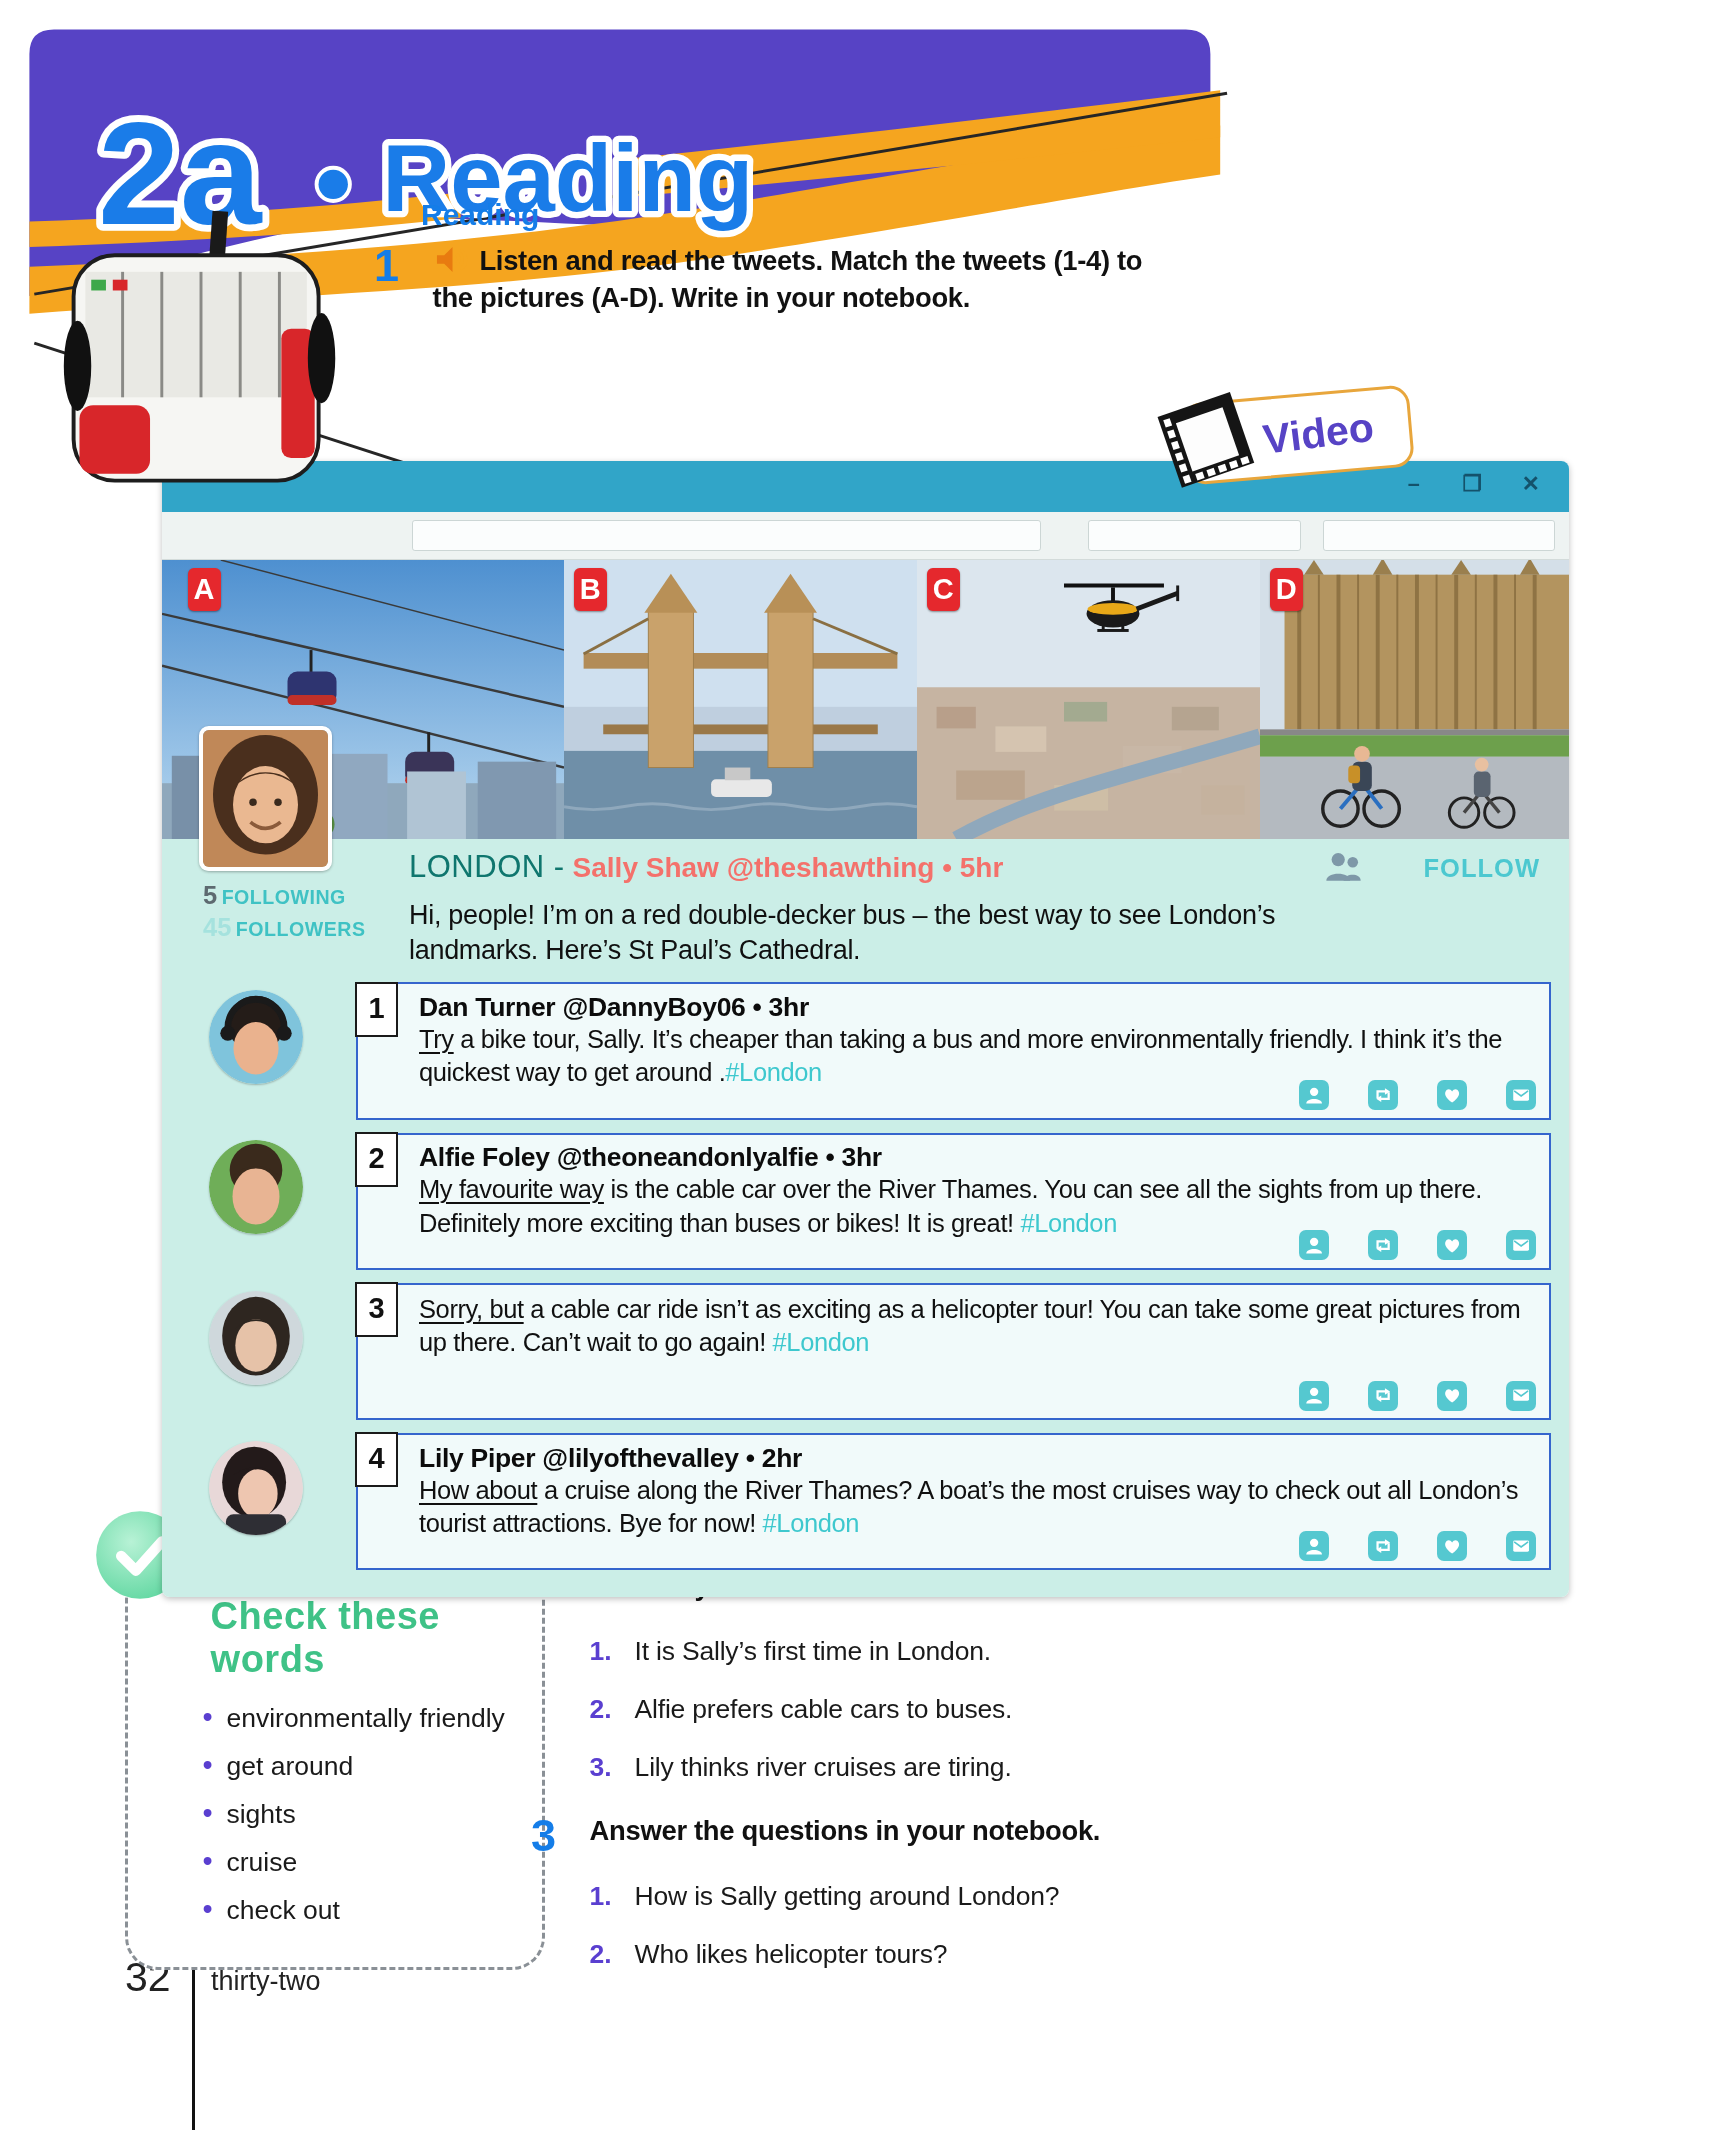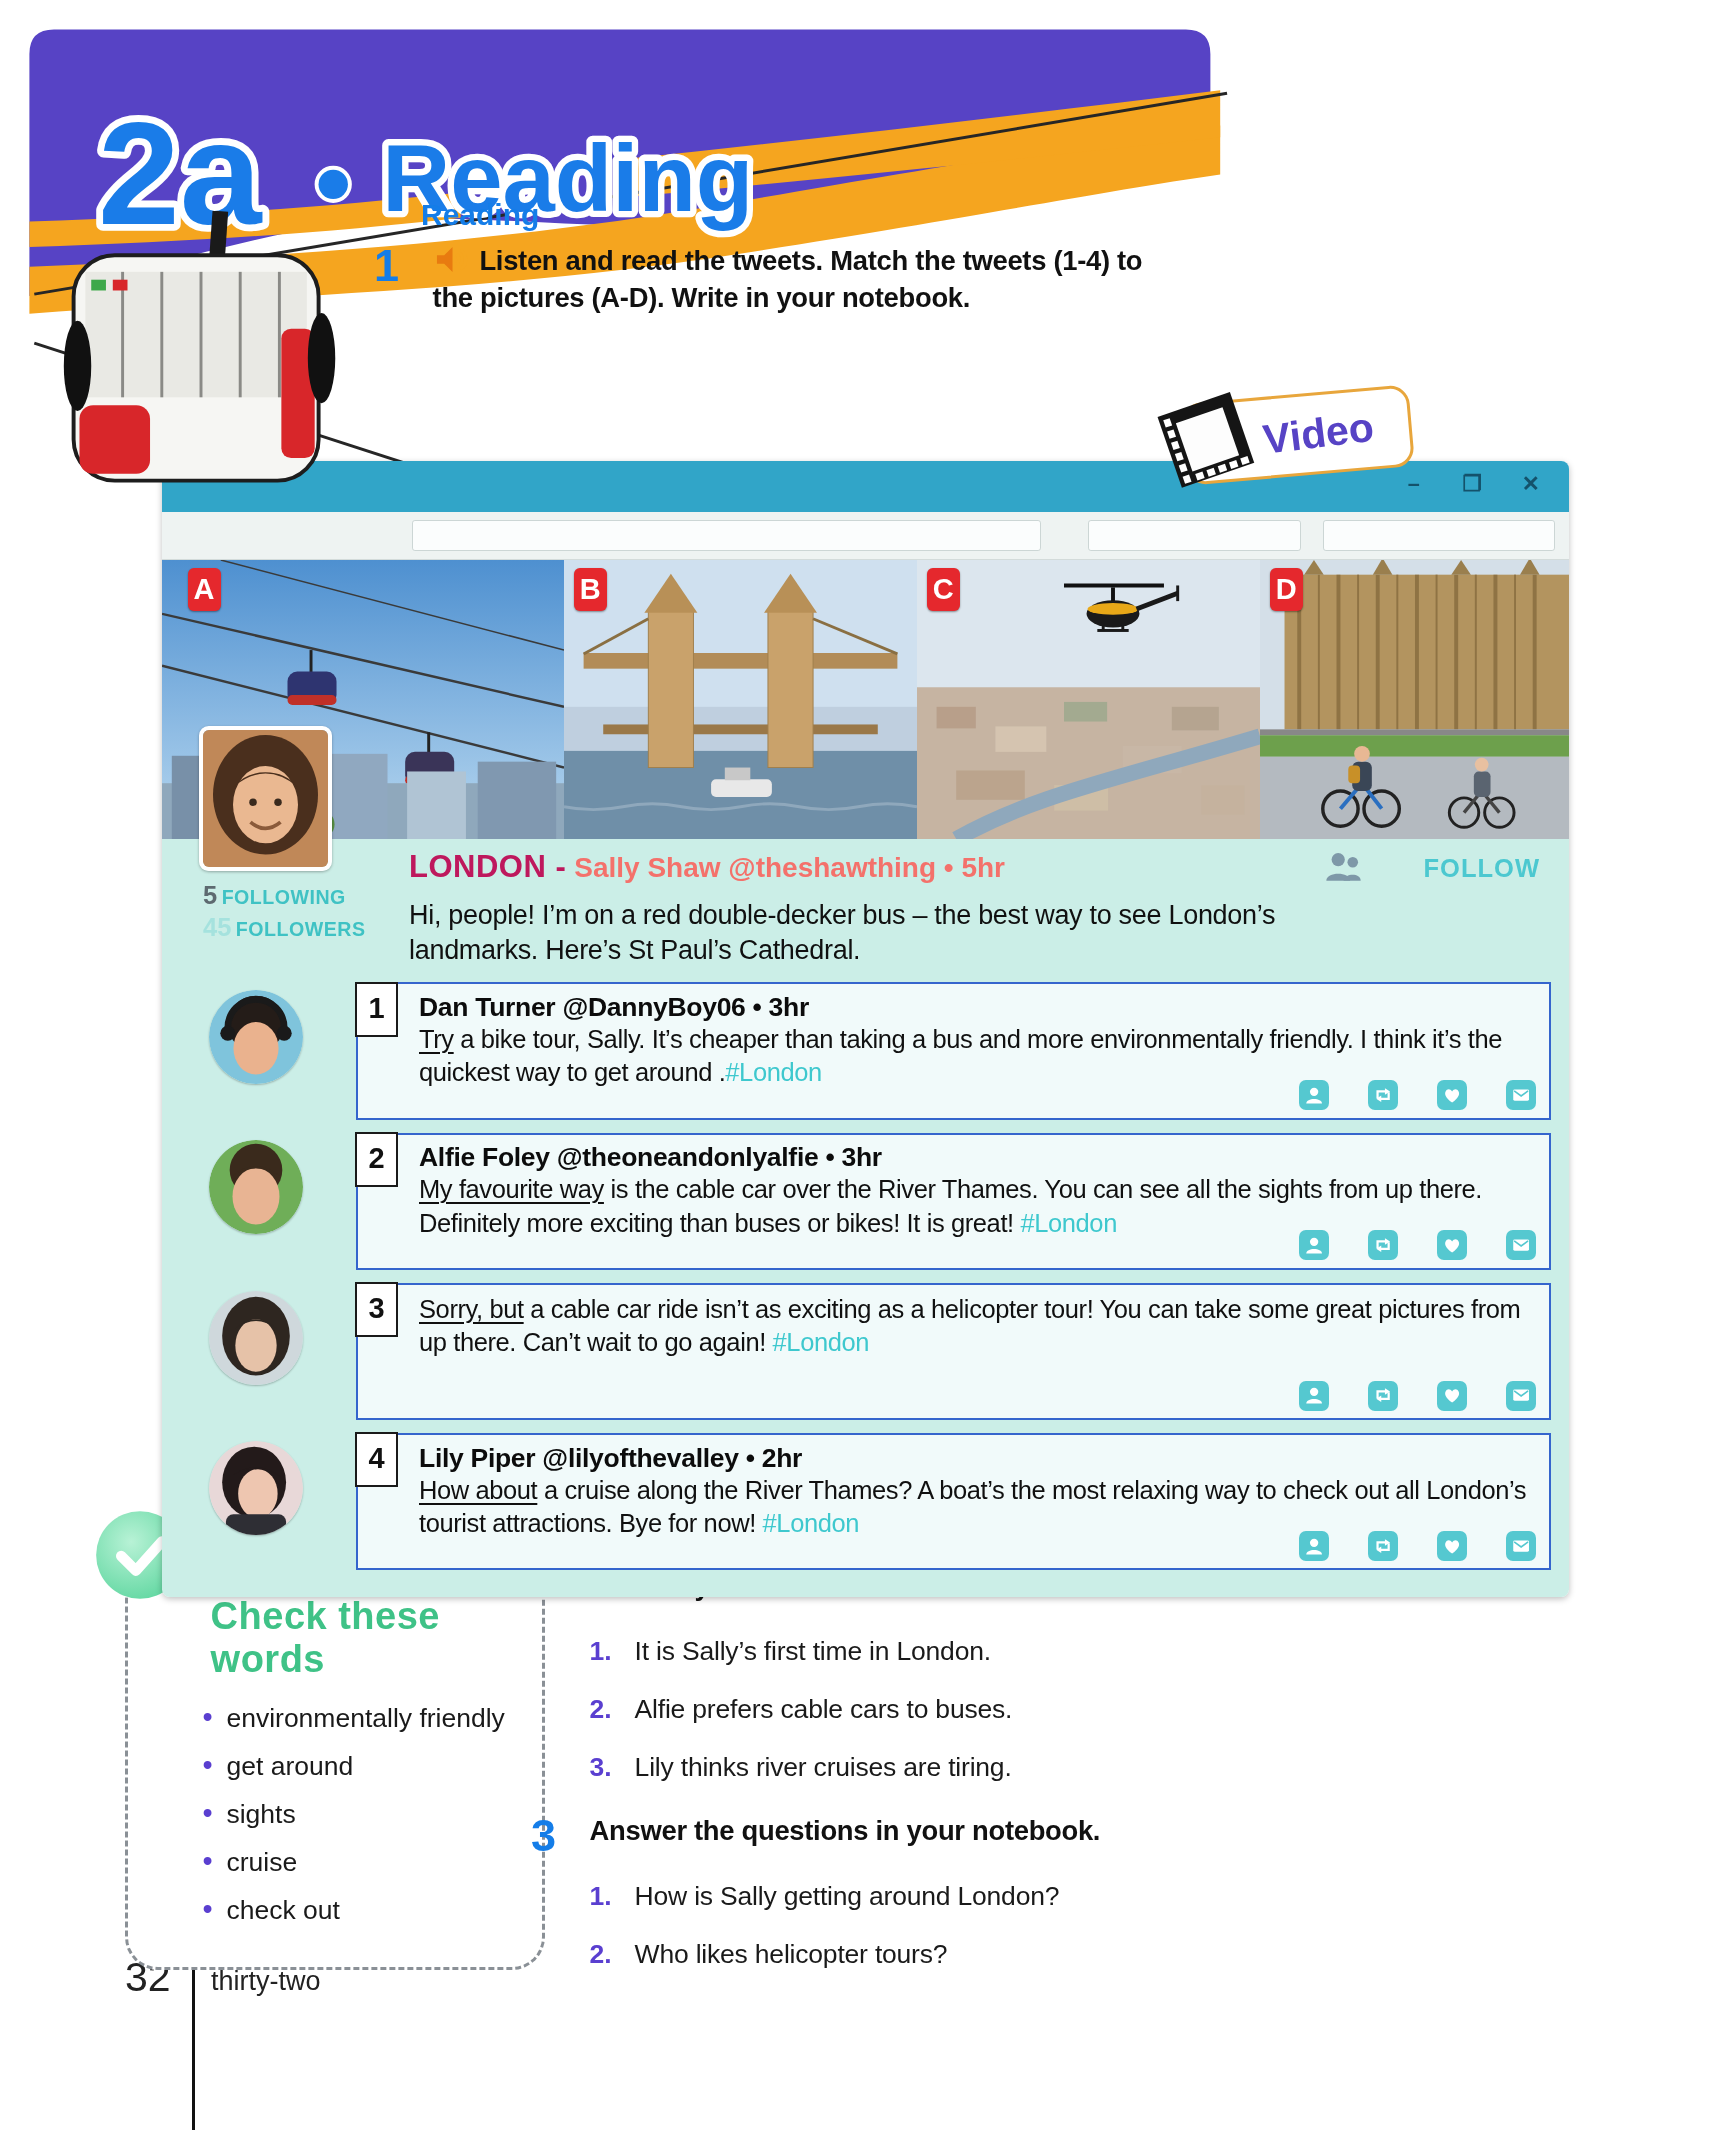--- a/index.html
+++ b/index.html
@@ -42,21 +42,21 @@
   .pA .pic-label{left:25.5px;} .pB .pic-label{left:9.8px;} .pC .pic-label{left:9.8px;} .pD .pic-label{left:9.8px;}
 
   .profile{position:relative;padding:9.8px 29px 3.9px 247px;min-height:120px;}
   .avatar-main{position:absolute;left:37px;top:-113px;width:125px;height:137px;border:4.9px solid #fff;border-radius:9.8px;overflow:hidden;box-shadow:0 1px 2.9px rgba(0,0,0,.3);}
   .avatar-main svg{display:block;width:100%;height:100%;}
   .follow-stats{position:absolute;left:41px;top:41px;line-height:1.25;white-space:nowrap;}
   .fs-num{font-size:25.5px;font-weight:bold;color:#5d6a70;}
   .fs-num.pale{color:#a5e2de;}
   .fs-lab{font-size:19.6px;font-weight:bold;color:#3fc2c4;letter-spacing:0.5px;}
   .profile-header{display:flex;align-items:baseline;}
-  .p-loc{font-size:31px;font-weight:bold;color:#be185d;letter-spacing:0.5px;}
+  .p-loc{font-size:31px;font-weight:normal;color:#0f766e;letter-spacing:0.5px;}
   .p-rest{font-size:28px;font-weight:bold;color:#f4716b;margin-left:8px;}
   .p-spacer{flex:1;}
   .people-ic{width:43px;height:37px;align-self:center;margin-right:59px;cursor:pointer;}
   .p-follow{font-size:25.5px;font-weight:bold;color:#4cc8d0;letter-spacing:1px;cursor:pointer;}
   .profile-tweet{margin-top:11.8px;width:990px;font-size:27px;line-height:1.3;letter-spacing:-0.3px;color:#101010;}
 
   .tweets{margin-top:9.8px;}
   .tweet-row{position:relative;padding-left:194px;margin:0 17.6px 12.7px 0;}
   .t-avatar{position:absolute;left:47px;top:7.8px;width:94px;height:94px;border-radius:50%;overflow:hidden;box-shadow:0 1px 2px rgba(0,0,0,.25);}
   .t-avatar svg{display:block;width:100%;height:100%;}
@@ -462,21 +462,21 @@
                 <circle cx="50" cy="50" r="50" fill="#e8d8d8"></circle>
                 <ellipse cx="48" cy="44" rx="34" ry="38" fill="#231a1a"></ellipse>
                 <ellipse cx="52" cy="56" rx="21" ry="26" fill="#eec6b0"></ellipse>
                 <rect x="18" y="78" width="64" height="22" rx="8" fill="#2e2e34"></rect>
                 <path d="M26,36 Q52,22 76,38 Q64,28 50,28 Q36,28 26,36 Z" fill="#231a1a"></path>
               </svg>
           </div>
           <div class="t-box">
             <div class="t-num">4</div>
             <div class="t-header">Lily Piper @lilyofthevalley • 2hr</div>
-            <div class="t-body"><span class="t-lead">How about</span><span> a cruise along the River Thames? A boat’s the most relaxing way to check out all London’s tourist attractions. Bye for now! </span><span class="t-tag">#London</span></div>
+            <div class="t-body"><span class="t-lead">How about</span><span> a cruise along the River Thames? A boat’s the most cruises way to check out all London’s tourist attractions. Bye for now! </span><span class="t-tag">#London</span></div>
             <div class="t-actions">
               <div class="act">
                   <svg viewBox="0 0 24 24">
                     <circle cx="12" cy="8.5" r="4.5" fill="#fff"></circle>
                     <path d="M3.5,21 c0,-6.5 17,-6.5 17,0 z" fill="#fff"></path>
                   </svg>
                 </div>
               <div class="act">
                   <svg viewBox="0 0 24 24">
                     <path d="M6,15 V8 h9" stroke="#fff" stroke-width="2.4" fill="none"></path>

